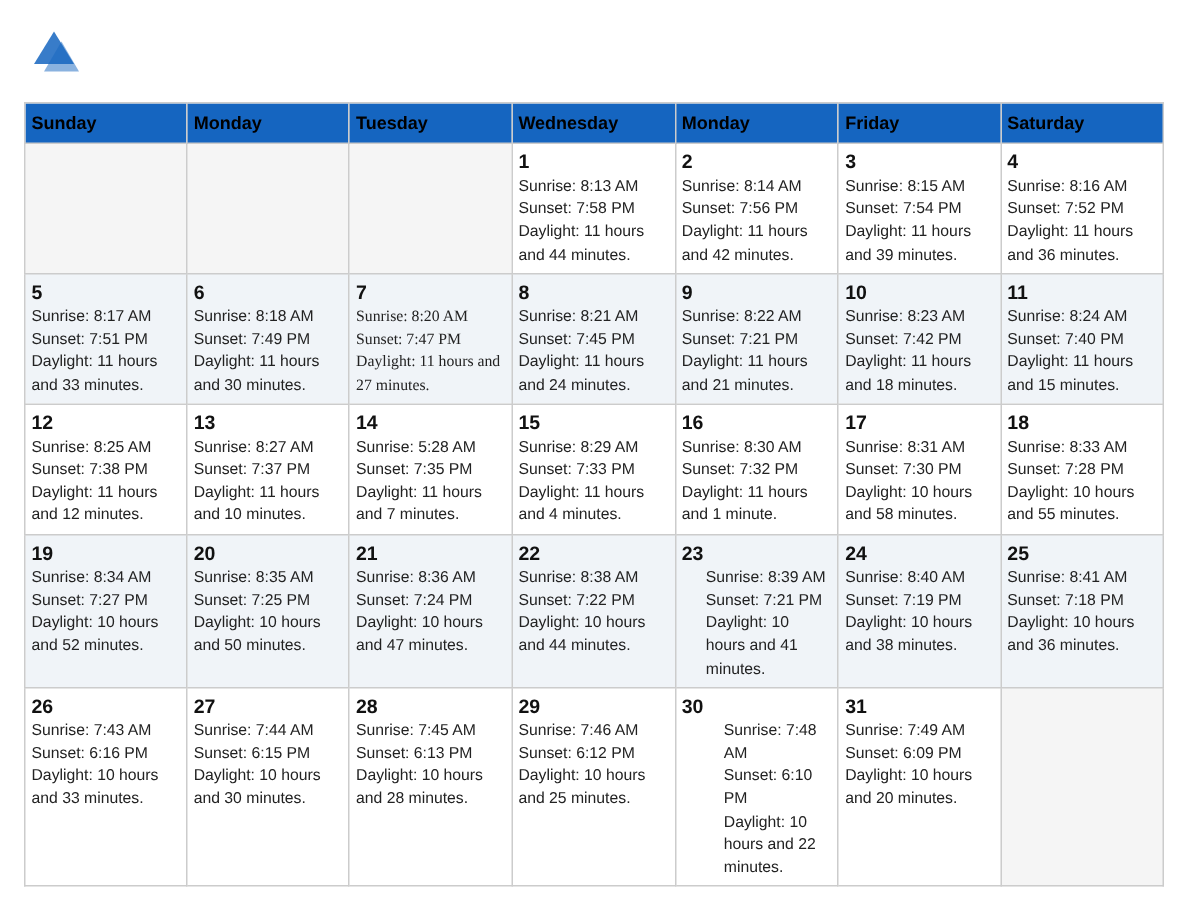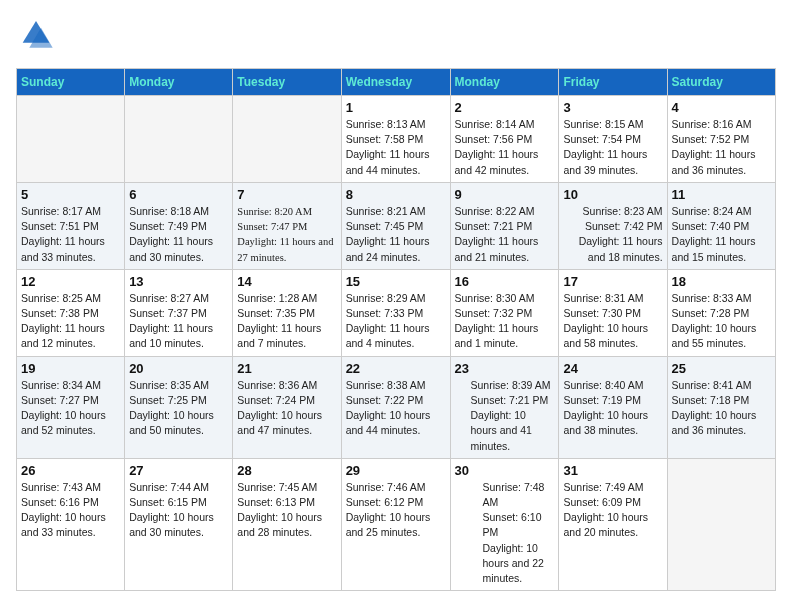--- a/index.html
+++ b/index.html
@@ -28,21 +28,21 @@
       font-size: 14px;
       color: #444;
     }
     .calendar {
       width: 100%;
       border-collapse: collapse;
       font-size: 11px;
     }
     .calendar th {
       background: #1565c0;
-      color: #5eead4;
+      color: #000000;
       padding: 6px 4px;
       text-align: left;
       font-size: 12px;
       font-weight: bold;
       border: 1px solid #ccc;
     }
     .calendar td {
       border: 1px solid #ccc;
       vertical-align: top;
       padding: 4px 4px;
@@ -183,21 +183,21 @@
 Daylight: 11 hours and 24 minutes.</div>
         </td>
         <td>
           <span class="day-number">9</span>
           <div class="day-info" style="white-space: pre-line;">Sunrise: 8:22 AM
 Sunset: 7:21 PM
 Daylight: 11 hours and 21 minutes.</div>
         </td>
         <td>
           <span class="day-number">10</span>
-          <div class="day-info" style="white-space: pre-line; text-align: right;">Sunrise: 8:23 AM
+          <div class="day-info" style="white-space: pre-line;">Sunrise: 8:23 AM
 Sunset: 7:42 PM
 Daylight: 11 hours and 18 minutes.</div>
         </td>
         <td>
           <span class="day-number">11</span>
           <div class="day-info" style="white-space: pre-line;">Sunrise: 8:24 AM
 Sunset: 7:40 PM
 Daylight: 11 hours and 15 minutes.</div>
         </td>
       </tr>
@@ -209,21 +209,21 @@
 Daylight: 11 hours and 12 minutes.</div>
         </td>
         <td>
           <span class="day-number">13</span>
           <div class="day-info" style="white-space: pre-line;">Sunrise: 8:27 AM
 Sunset: 7:37 PM
 Daylight: 11 hours and 10 minutes.</div>
         </td>
         <td>
           <span class="day-number">14</span>
-          <div class="day-info" style="white-space: pre-line;">Sunrise: 1:28 AM
+          <div class="day-info" style="white-space: pre-line;">Sunrise: 5:28 AM
 Sunset: 7:35 PM
 Daylight: 11 hours and 7 minutes.</div>
         </td>
         <td>
           <span class="day-number">15</span>
           <div class="day-info" style="white-space: pre-line;">Sunrise: 8:29 AM
 Sunset: 7:33 PM
 Daylight: 11 hours and 4 minutes.</div>
         </td>
         <td>

